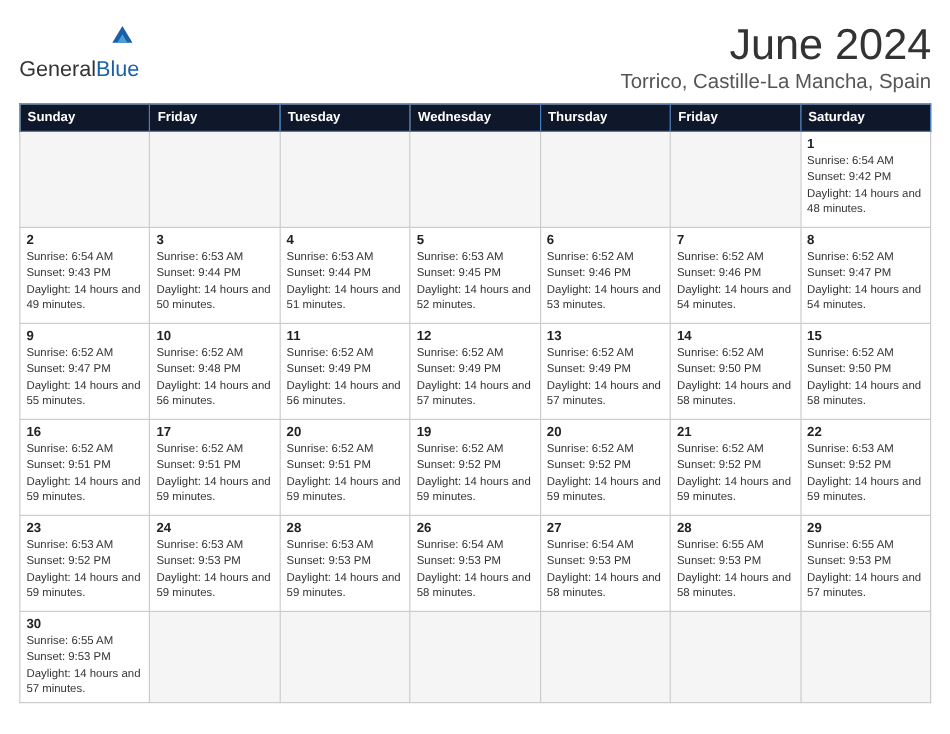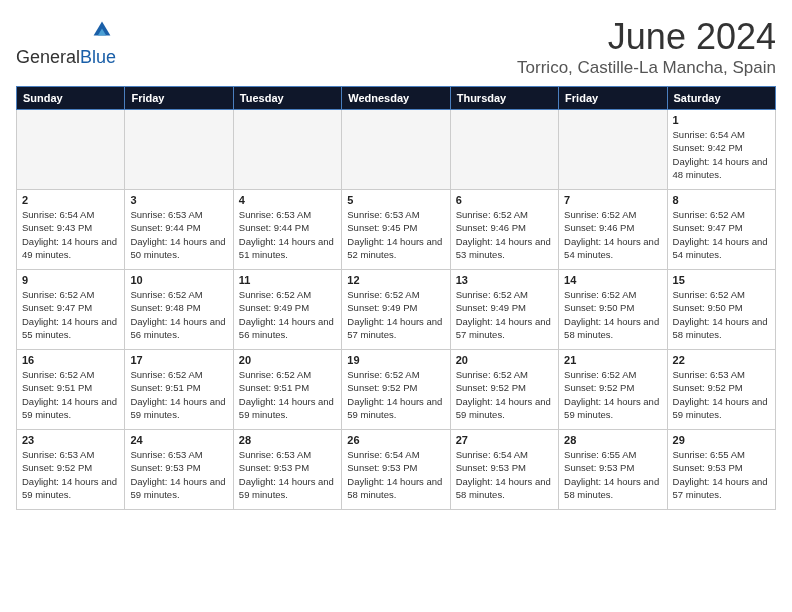--- a/index.html
+++ b/index.html
@@ -247,14 +247,26 @@
         </td>
         <td>
           <div class="day-number">28</div>
           <div class="day-info">Sunrise: 6:55 AM<br>Sunset: 9:53 PM<br>Daylight: 14 hours and 58 minutes.</div>
         </td>
         <td>
           <div class="day-number">29</div>
           <div class="day-info">Sunrise: 6:55 AM<br>Sunset: 9:53 PM<br>Daylight: 14 hours and 57 minutes.</div>
         </td>
       </tr>
+      <tr class="last-row">
+        <td>
+          <div class="day-number">30</div>
+          <div class="day-info">Sunrise: 6:55 AM<br>Sunset: 9:53 PM<br>Daylight: 14 hours and 57 minutes.</div>
+        </td>
+        <td class="empty"></td>
+        <td class="empty"></td>
+        <td class="empty"></td>
+        <td class="empty"></td>
+        <td class="empty"></td>
+        <td class="empty"></td>
+      </tr>
     </tbody>
 </table>
 
 </body></html>

